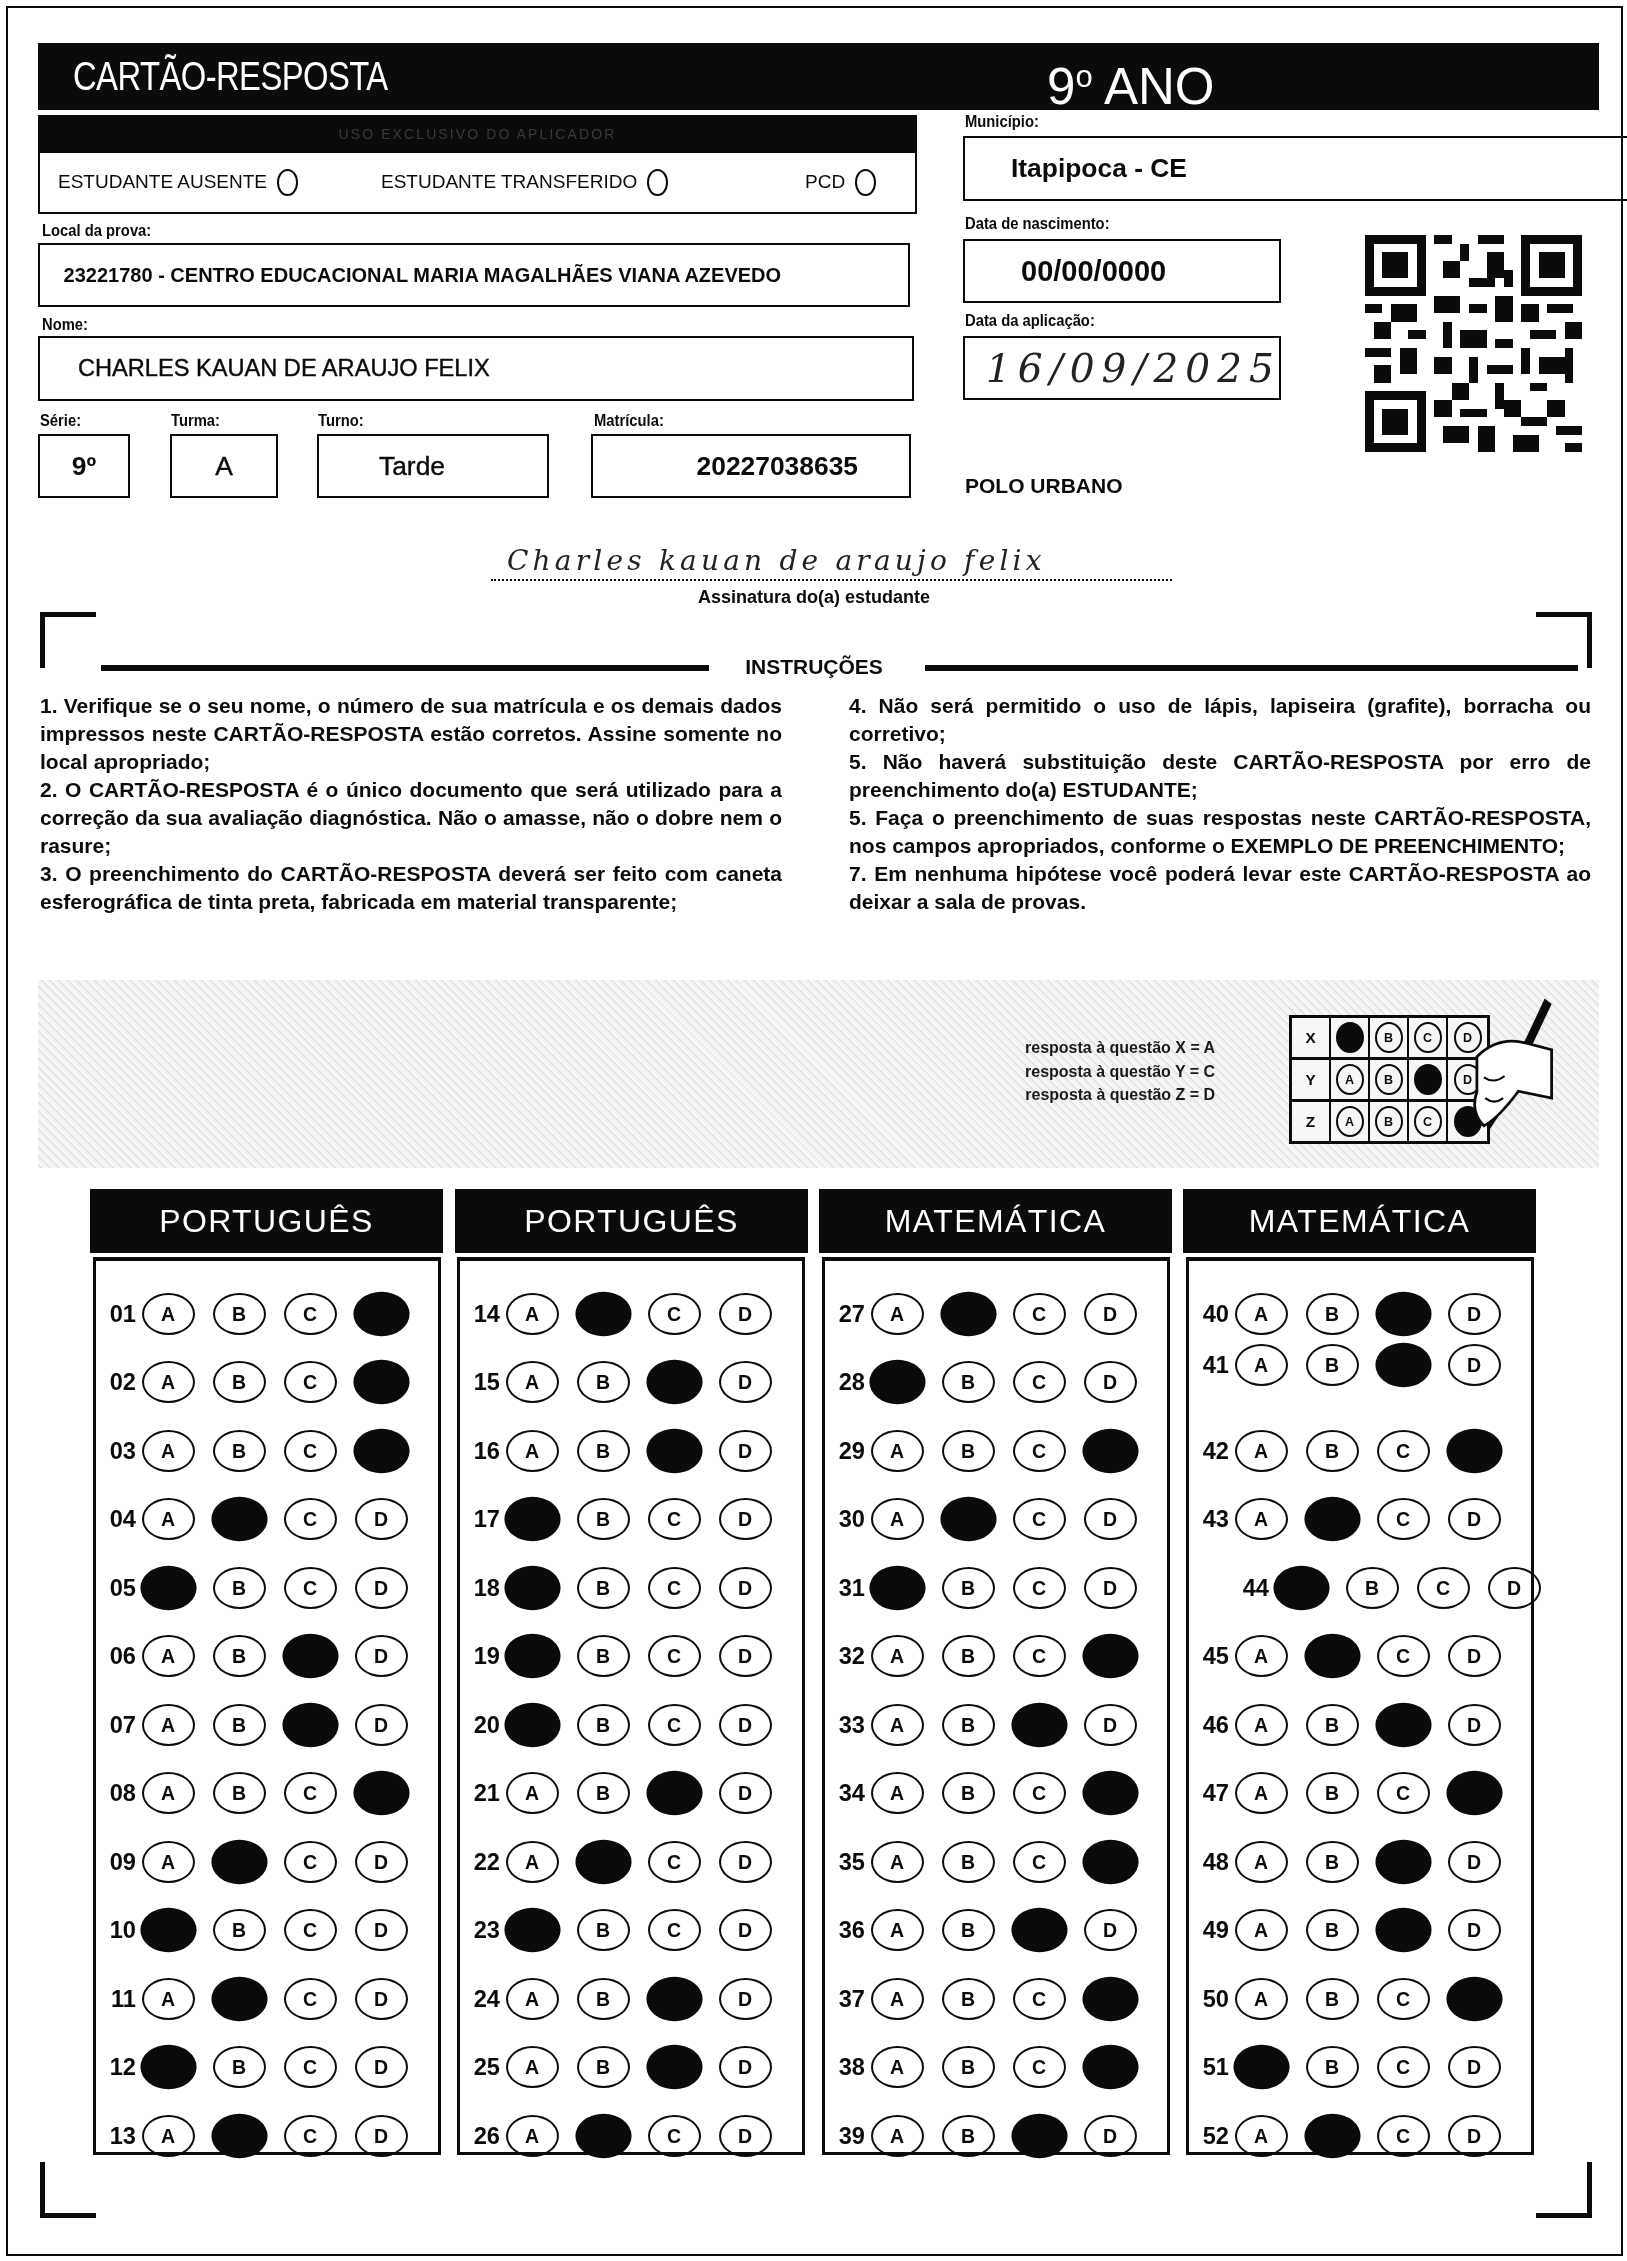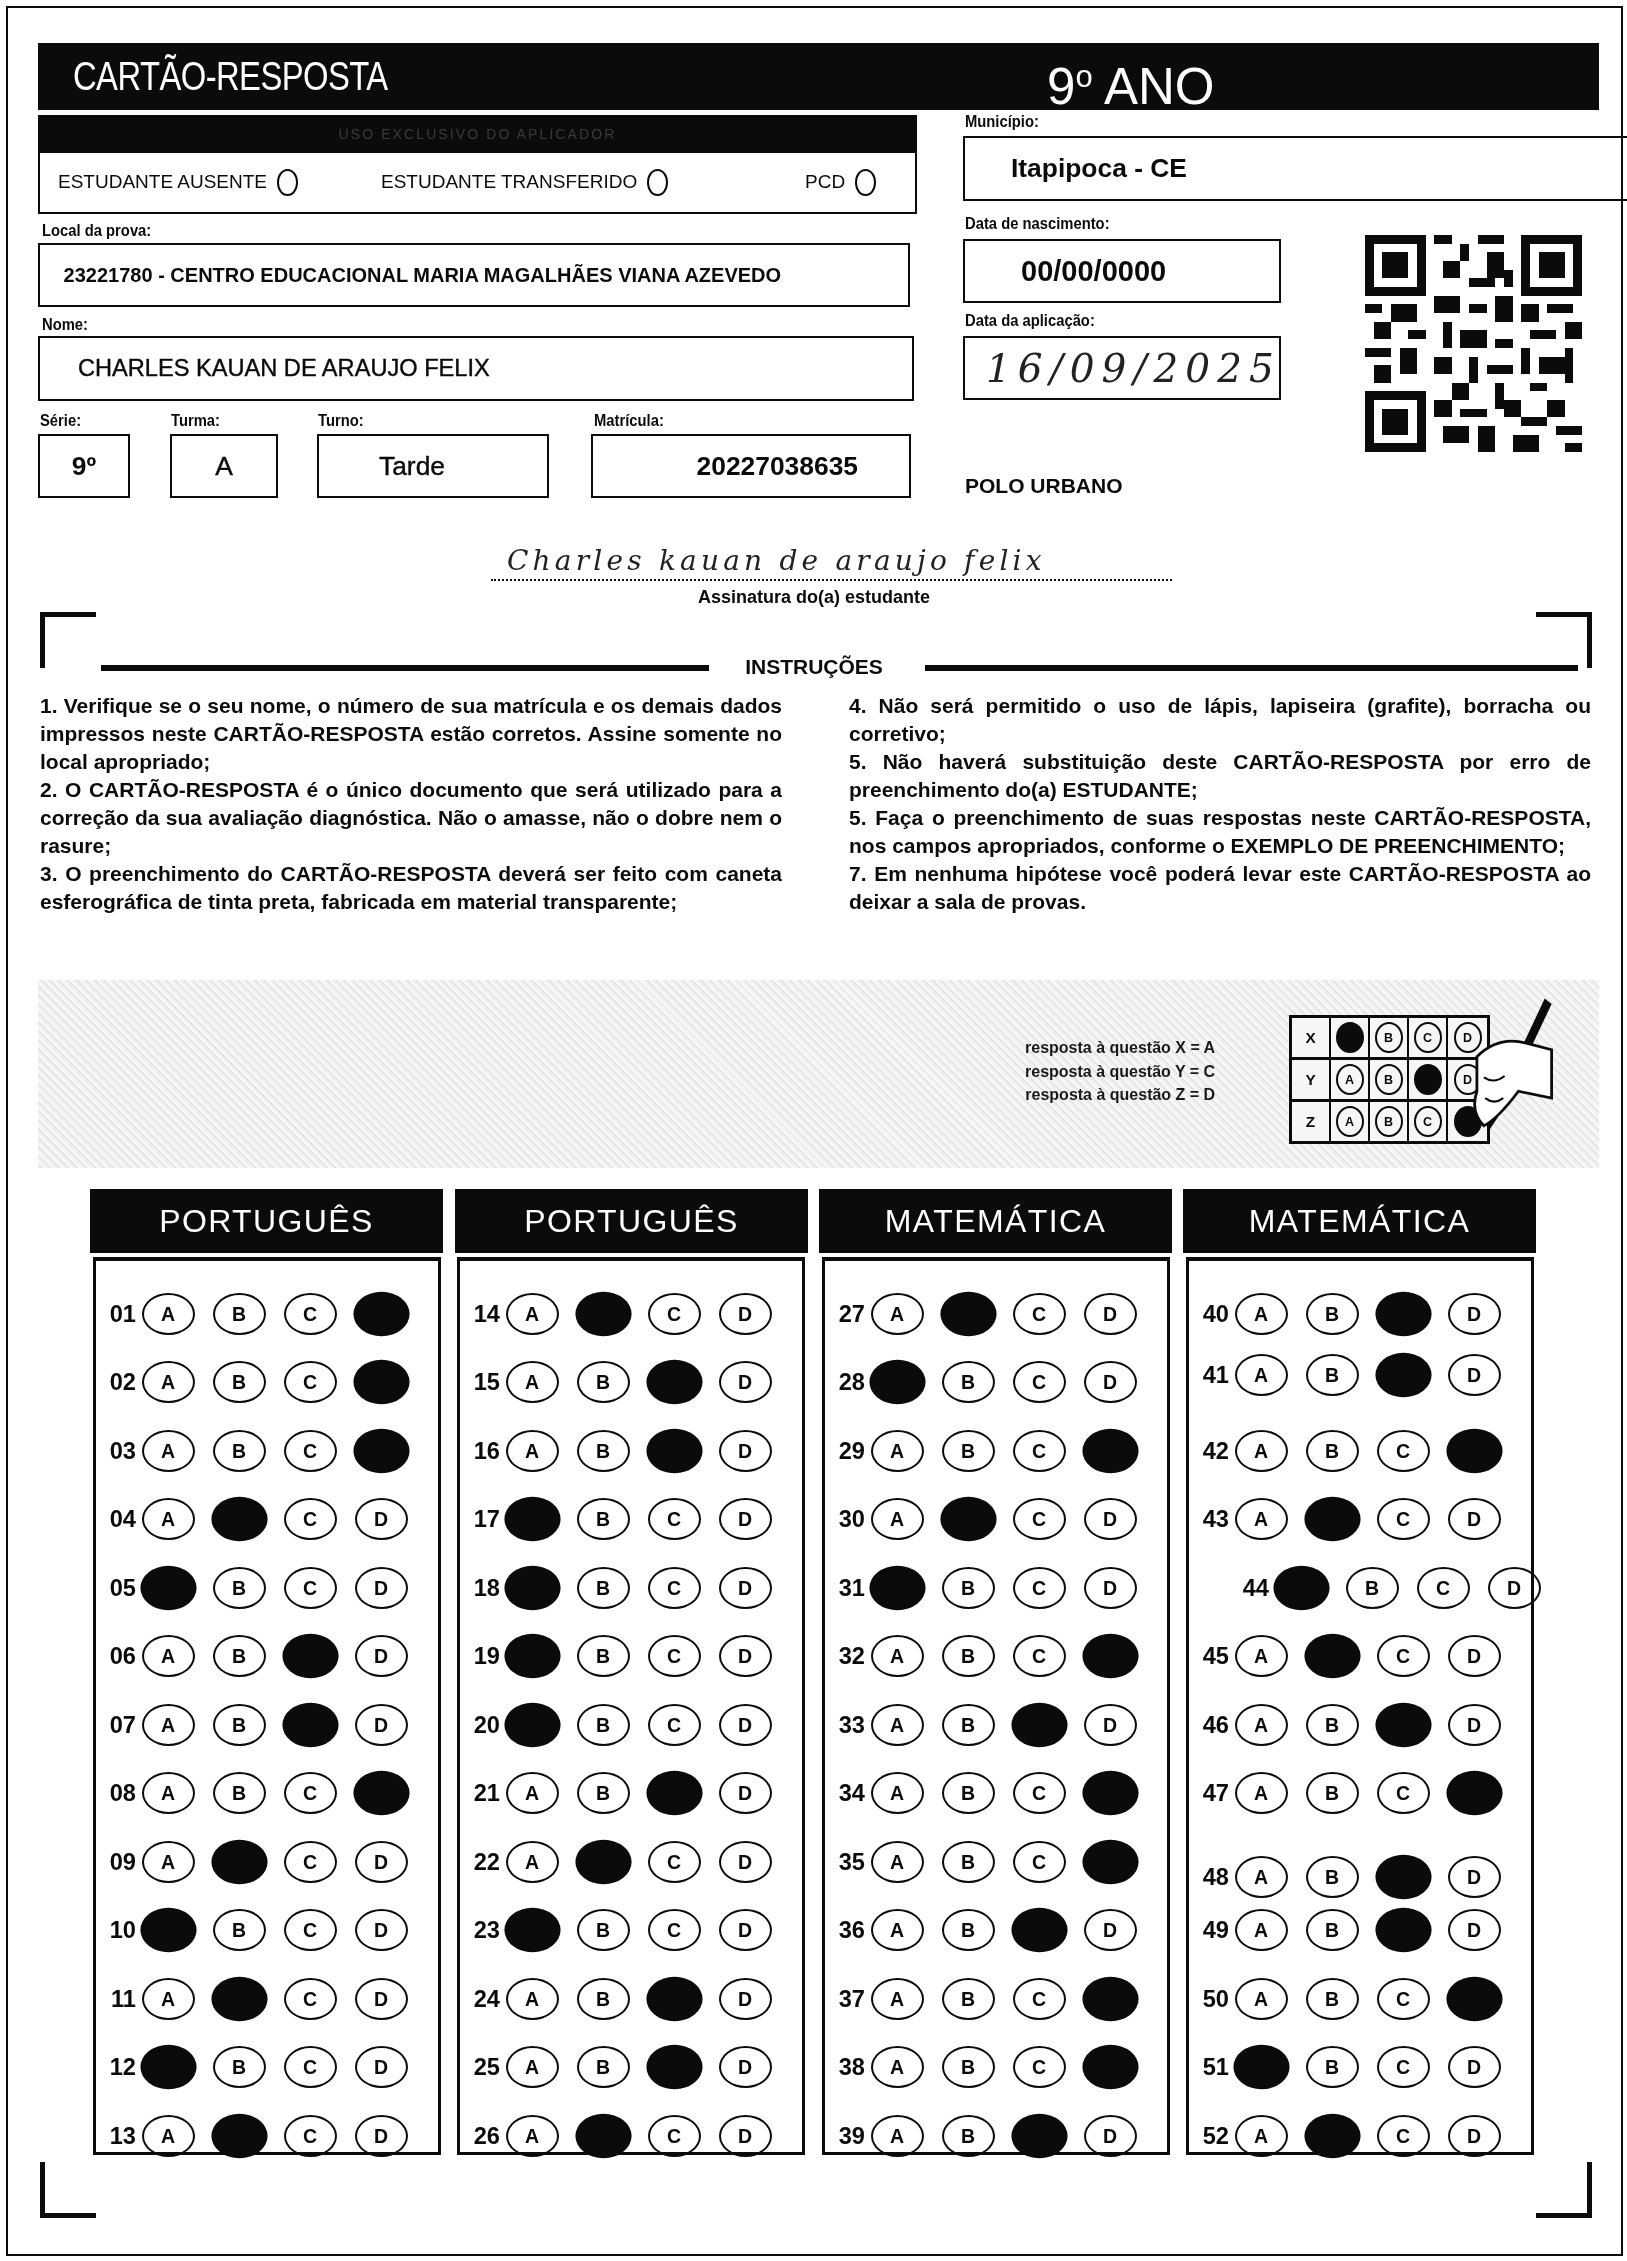--- a/index.html
+++ b/index.html
@@ -569,21 +569,21 @@
     </div>
     <div class="sec-head" style="left: 1183px; width: 353px;">MATEMÁTICA</div>
     <div class="sec-body" style="left: 1186px; width: 348px;">
       <div class="qrow" style="top: 25px;">
         <div class="qnum">40</div>
         <div class="bubble">A</div>
         <div class="bubble">B</div>
         <div class="bubble filled"></div>
         <div class="bubble">D</div>
       </div>
-      <div class="qrow" style="top: 86px;">
+      <div class="qrow" style="top: 76px;">
         <div class="qnum">41</div>
         <div class="bubble">A</div>
         <div class="bubble">B</div>
         <div class="bubble filled"></div>
         <div class="bubble">D</div>
       </div>
       <div class="qrow" style="top: 162px;">
         <div class="qnum">42</div>
         <div class="bubble">A</div>
         <div class="bubble">B</div>
@@ -618,21 +618,21 @@
         <div class="bubble filled"></div>
         <div class="bubble">D</div>
       </div>
       <div class="qrow" style="top: 504px;">
         <div class="qnum">47</div>
         <div class="bubble">A</div>
         <div class="bubble">B</div>
         <div class="bubble">C</div>
         <div class="bubble filled"></div>
       </div>
-      <div class="qrow" style="top: 588px; justify-content: center;">
+      <div class="qrow" style="top: 573px; justify-content: center;">
         <div class="qnum">48</div>
         <div class="bubble">A</div>
         <div class="bubble">B</div>
         <div class="bubble filled"></div>
         <div class="bubble">D</div>
       </div>
       <div class="qrow" style="top: 641px;">
         <div class="qnum">49</div>
         <div class="bubble">A</div>
         <div class="bubble">B</div>

